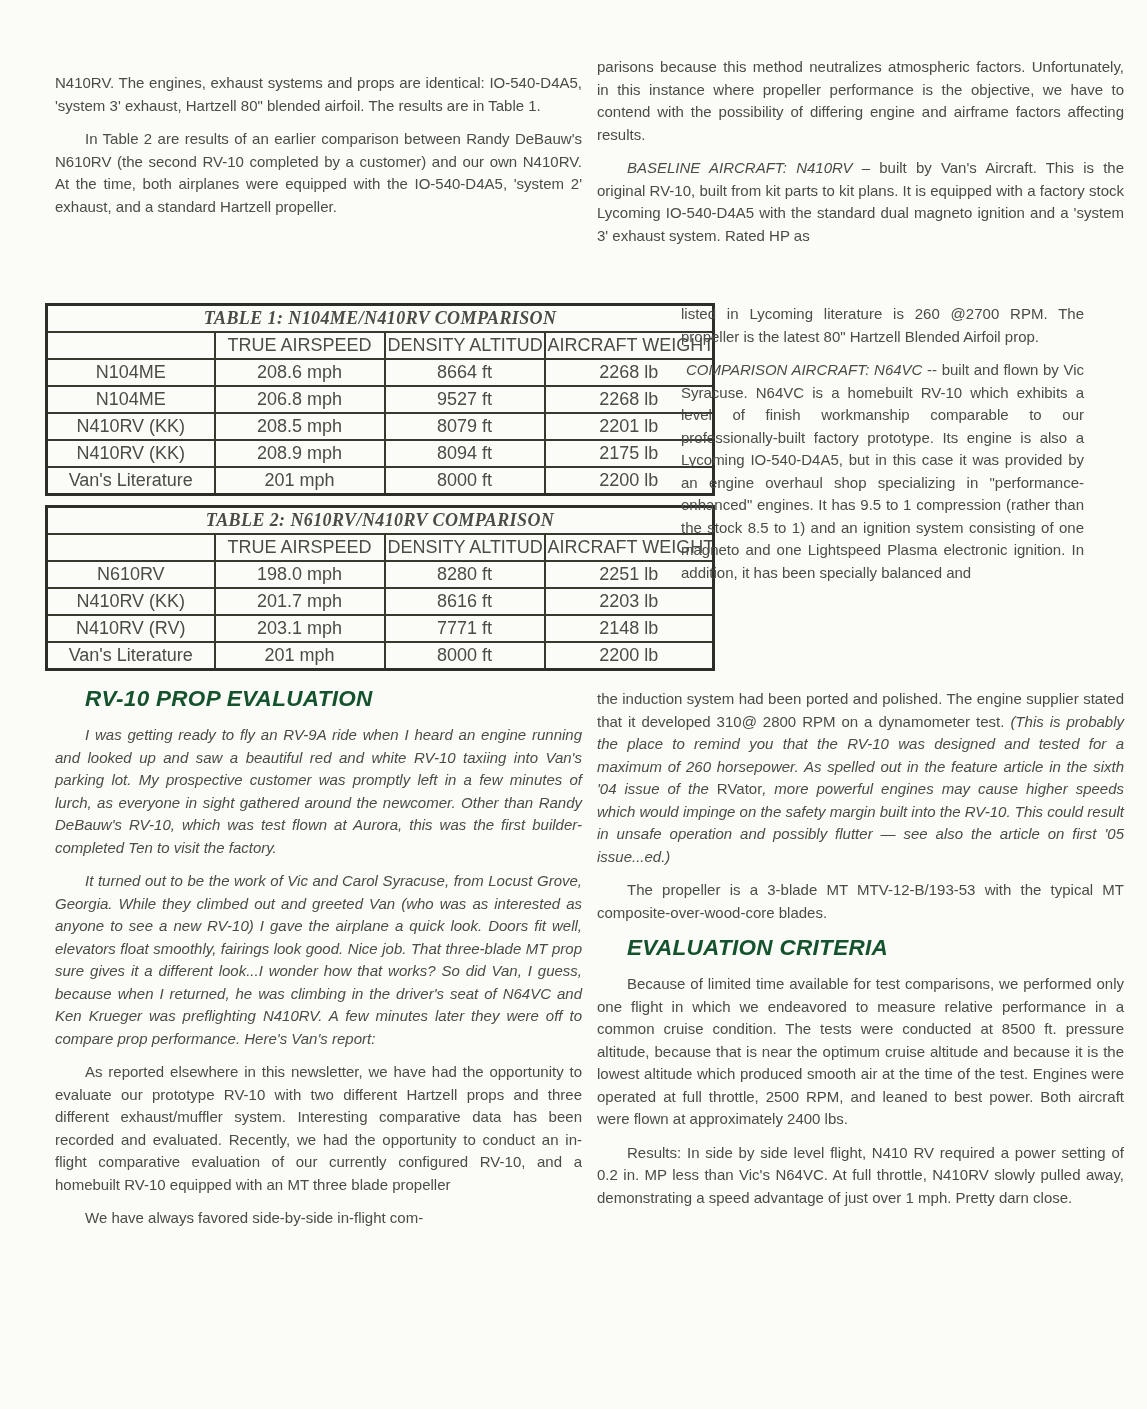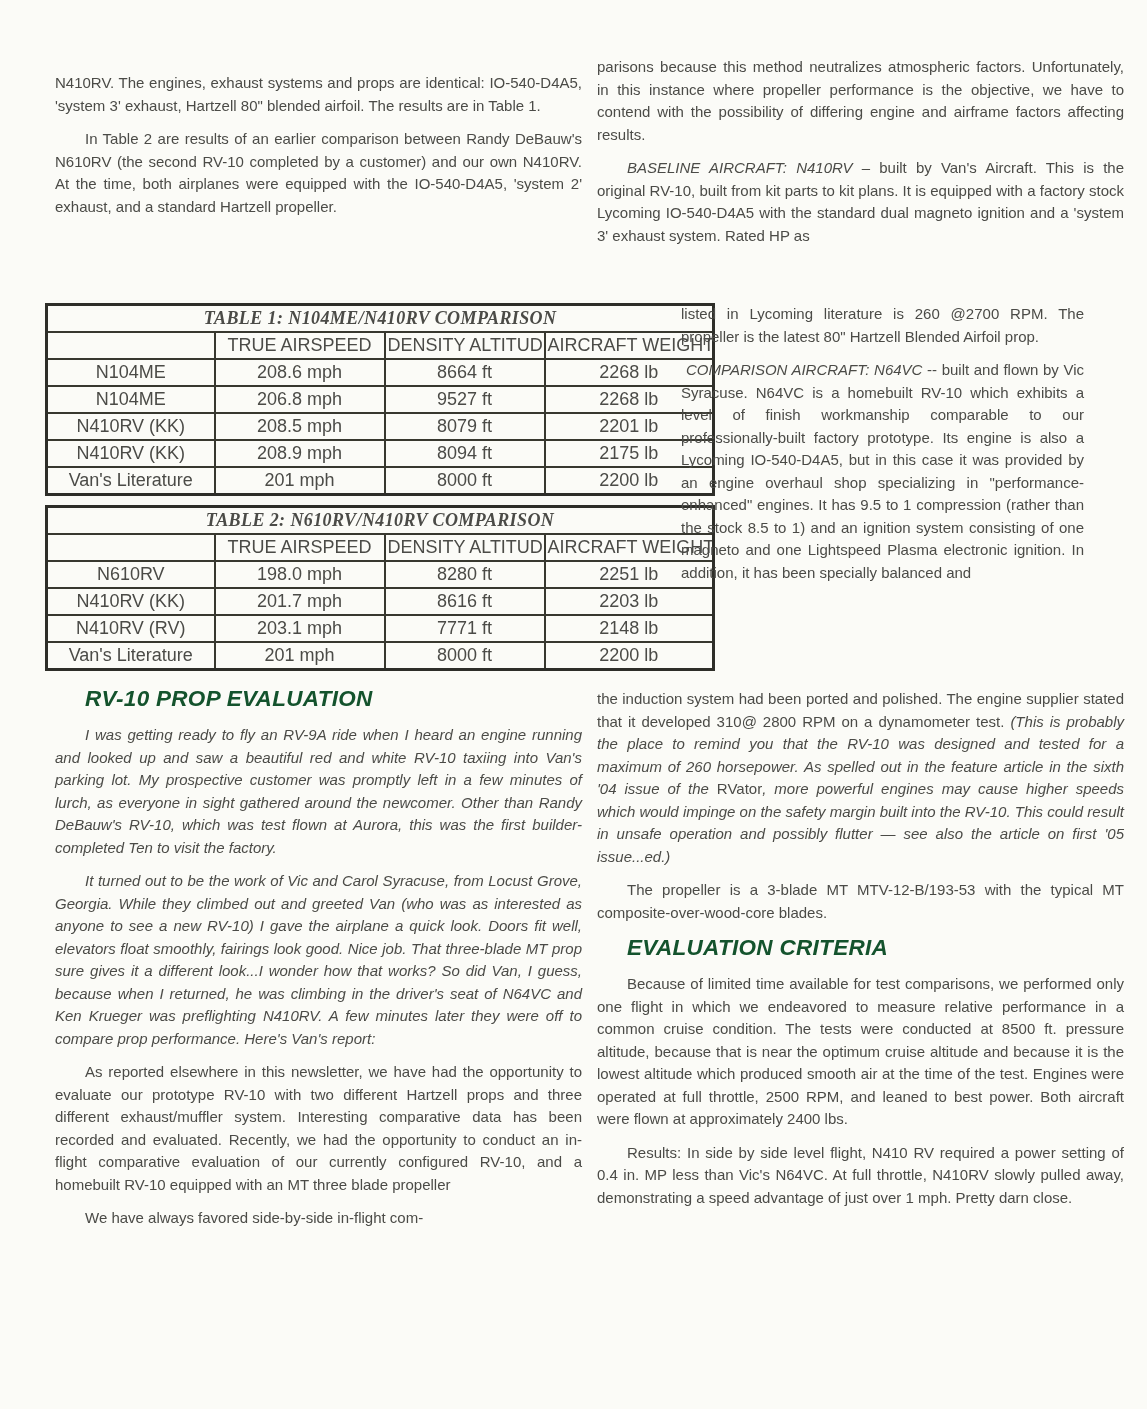--- a/index.html
+++ b/index.html
@@ -185,16 +185,16 @@
     </p>
   </div>
 
   <div class="txt" style="left:597px; top:688px; width:527px;">
     <p>
       <span>the induction system had been ported and polished.  The engine supplier stated that it developed 310@ 2800 RPM on a dynamometer test.   </span><span class="italic">(This is probably the place to remind you that the RV-10 was designed and tested for a maximum of 260 horsepower.  As spelled out in the feature article in the sixth '04 issue of the </span><span>RVator</span><span class="italic">, more powerful engines may cause higher speeds which would impinge on the safety margin built into the RV-10.  This could result in unsafe operation and possibly flutter — see also the article on  first '05 issue...ed.)</span>
     </p>
     <p class="indent">The propeller is a 3-blade MT MTV-12-B/193-53 with the typical MT composite-over-wood-core blades.</p>
     <div class="heading">EVALUATION CRITERIA</div>
     <p class="indent">Because of limited time available for test comparisons, we performed only one flight in which we endeavored to measure relative performance in a common cruise condition.  The tests were conducted at 8500 ft. pressure altitude, because that is near the optimum cruise altitude and because it is the lowest altitude which produced smooth air at the time of the test.  Engines were operated at full throttle, 2500 RPM, and leaned to best power.  Both aircraft were flown at approximately 2400 lbs.</p>
-    <p class="indent">Results:   In side by side level flight, N410 RV required a power setting of 0.4 in. MP less than Vic's N64VC.  At full throttle, N410RV slowly pulled away, demonstrating a speed advantage of just over 1 mph. Pretty darn close.</p>
+    <p class="indent">Results:   In side by side level flight, N410 RV required a power setting of 0.2 in. MP less than Vic's N64VC.  At full throttle, N410RV slowly pulled away, demonstrating a speed advantage of just over 1 mph. Pretty darn close.</p>
   </div>
 
 </div>
 
 </body></html>

